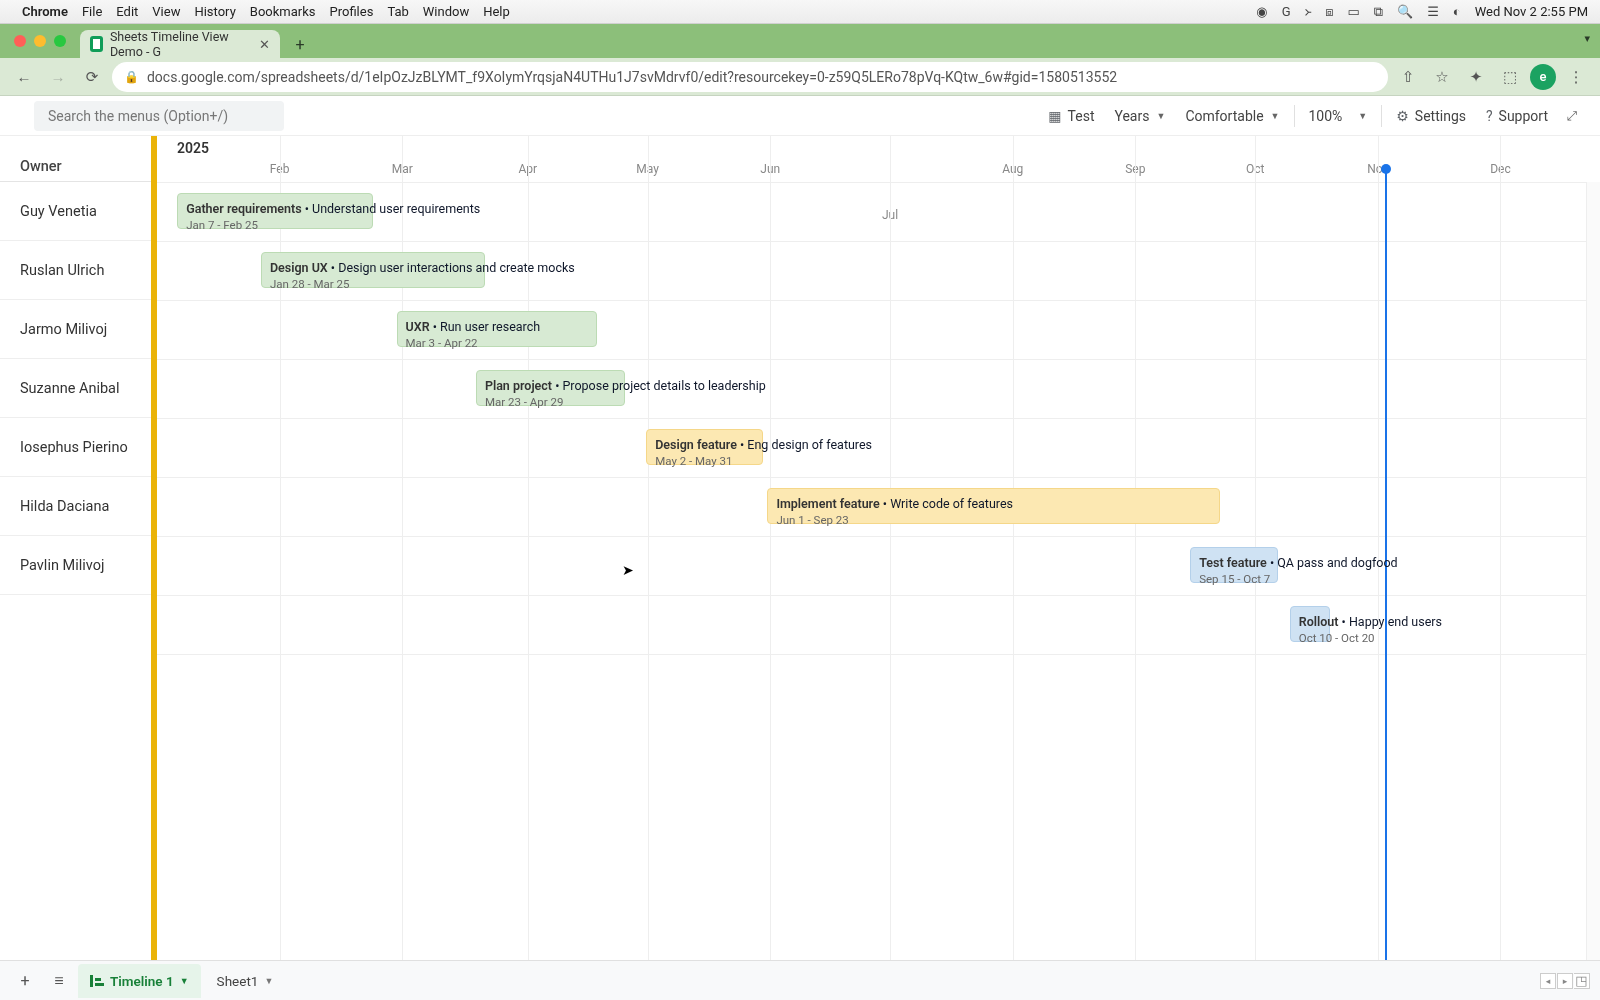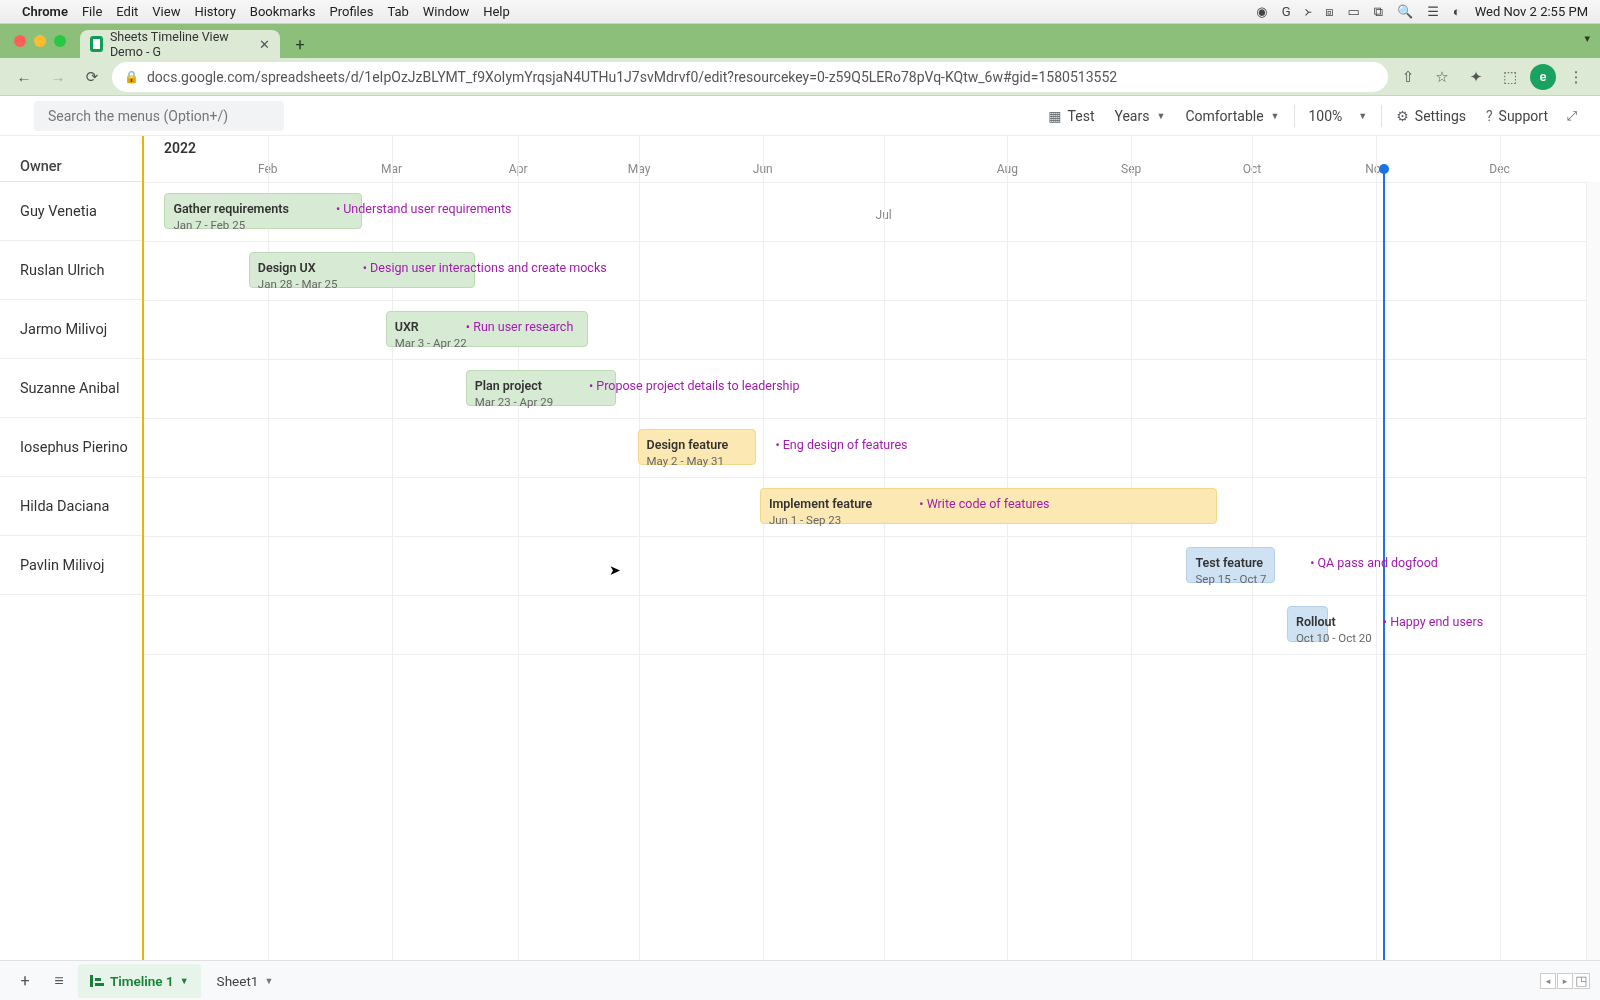--- a/index.html
+++ b/index.html
@@ -42,37 +42,37 @@
   .search-pill { background:#f1f3f4; height:30px; border-radius:4px; display:flex; align-items:center; padding:0 14px; font-size:14px; color:#777; width:250px; margin-left:20px;}
   .app-toolbar .spacer{flex:1;}
   .tb-btn { height:30px; display:flex; align-items:center; padding:0 10px; font-size:14px; color:#444; gap:6px; border-radius:4px;}
   .tb-btn .ic{ font-size:14px; color:#5f6368;}
   .tb-btn .caret{font-size:9px; color:#666; margin-left:1px;}
   .tb-sep { width:1px; height:22px; background:#e0e0e0; margin:0 4px;}
   .tb-expand{ width:28px; display:flex; justify-content:center; color:#666; font-size:13px;}
 
   
   .timeline { position:relative; height: calc(1000px - 24px - 34px - 38px - 40px - 40px); background:#fff; display:flex; }
-  .owner-col { width:144px; border-right:2px solid #eab308; }
+  .owner-col { width:157px; border-right:6px solid #eab308; }
   .owner-head { height:46px; display:flex; align-items:flex-end; padding:0 0 6px 20px; font-size:14.5px; color:#444; font-weight:500; border-bottom:1px solid #e4e4e4;}
   .owner-row { height:59px; display:flex; align-items:center; padding-left:20px; font-size:14.5px; color:#333; border-bottom:1px solid #eee;}
   .grid { position:relative; flex:1; overflow:hidden; }
   .year { position:absolute; left:20px; top:4px; font-size:14px; font-weight:600; color:#333;}
   .months { position:absolute; top:26px; left:0; right:0; height:20px; }
   .month { position:absolute; font-size:12px; color:#888; transform:translateX(-50%);}
   .row-lines { position:absolute; top:46px; left:0; right:0; bottom:0;}
   .row-line { position:absolute; left:0; right:0; height:1px; background:#eee;}
   .col-lines { position:absolute; top:0; bottom:0; left:0; right:0;}
   .col-line { position:absolute; top:0; bottom:0; width:1px; background:#eee;}
   .hdr-line{ position:absolute; top:46px; left:0; right:0; height:1px; background:#e4e4e4;}
   .today-line{ position:absolute; top:30px; bottom:0; width:2px; background:#1a73e8;}
   .today-dot{ position:absolute; top:30px; width:10px;height:10px;border-radius:50%; background:#1a73e8; transform:translate(-4px,-2px);}
   .task { position:absolute; height:36px; border-radius:4px; padding:4px 8px 0 8px; overflow:visible; white-space:nowrap;}
   .task .t-title{ font-size:12.5px; font-weight:600; color:#333;}
-  .task .t-desc{ font-size:12.5px; font-weight:400; color:#a21caf;margin-left:44px;}
+  .task .t-desc{ font-size:12.5px; font-weight:400; color:#0f172a;}
   .task .t-dates{ font-size:11.5px; color:#666; display:block; margin-top:1px;}
   .task.green{ background:#d7ead3; border:1px solid #bcdbb4;}
   .task.yellow{ background:#fce8b2; border:1px solid #f5d789;}
   .task.blue{ background:#cfe2f3; border:1px solid #b4d0ea;}
   .cursor-ptr{ position:absolute; font-size:14px; color:#000;}
 
   
   .sheet-bar { height:40px; background:#f8f9fa; border-top:1px solid #e0e0e0; display:flex; align-items:center; padding:0 10px; gap:4px;}
   .sb-btn{ width:30px;height:30px; display:flex;align-items:center;justify-content:center; color:#555; font-size:16px;}
   .sheet-tab{ height:34px; display:flex; align-items:center; padding:0 12px; font-size:13.5px; color:#444; gap:6px; border-radius:4px 4px 0 0;}
@@ -188,21 +188,21 @@
           <div class="owner-row">Guy Venetia</div>
           <div class="owner-row">Ruslan Ulrich</div>
           <div class="owner-row">Jarmo Milivoj</div>
           <div class="owner-row">Suzanne Anibal</div>
           <div class="owner-row">Iosephus Pierino</div>
           <div class="owner-row">Hilda Daciana</div>
           <div class="owner-row">Pavlin Milivoj</div>
         </div>
   </div>
   <div class="grid">
-    <div class="year">2022</div>
+    <div class="year">2025</div>
     <div class="months" id="months">
           <span class="month" style="left: 8.5%;">Feb</span>
           <span class="month" style="left: 17%;">Mar</span>
           <span class="month" style="left: 25.7%;">Apr</span>
           <span class="month" style="left: 34%;">May</span>
           <span class="month" style="left: 42.5%;">Jun</span>
           <span class="month" style="left: 50.8%; margin-top: 46px;">Jul</span>
           <span class="month" style="left: 59.3%;">Aug</span>
           <span class="month" style="left: 67.8%;">Sep</span>
           <span class="month" style="left: 76.1%;">Oct</span>

